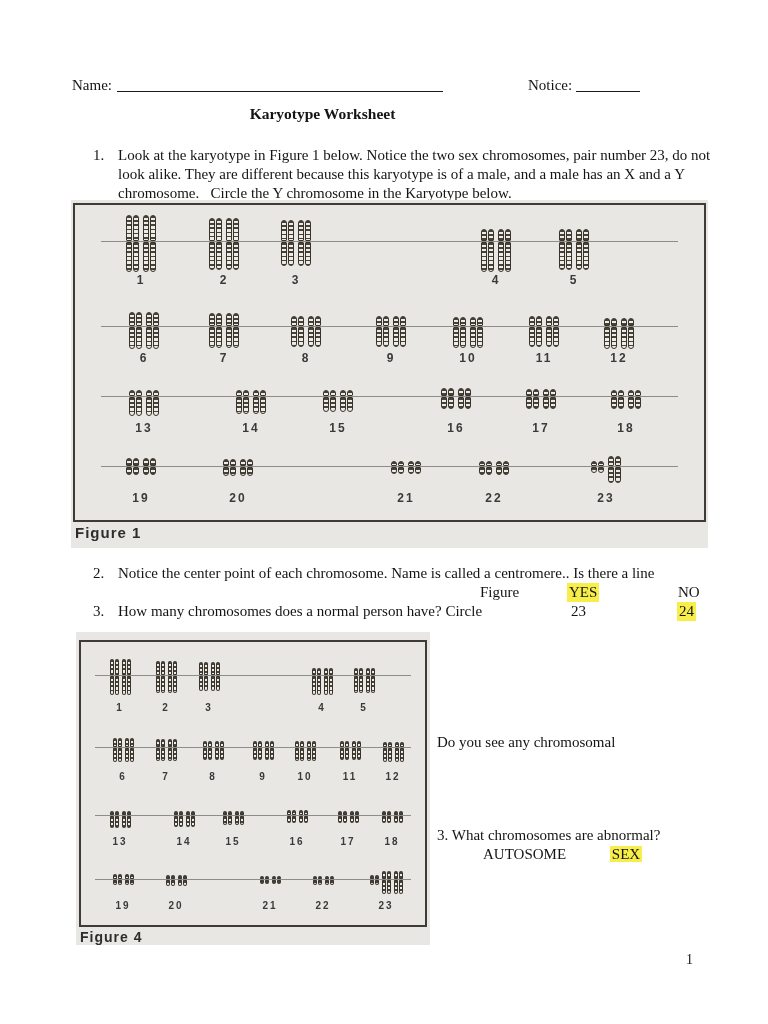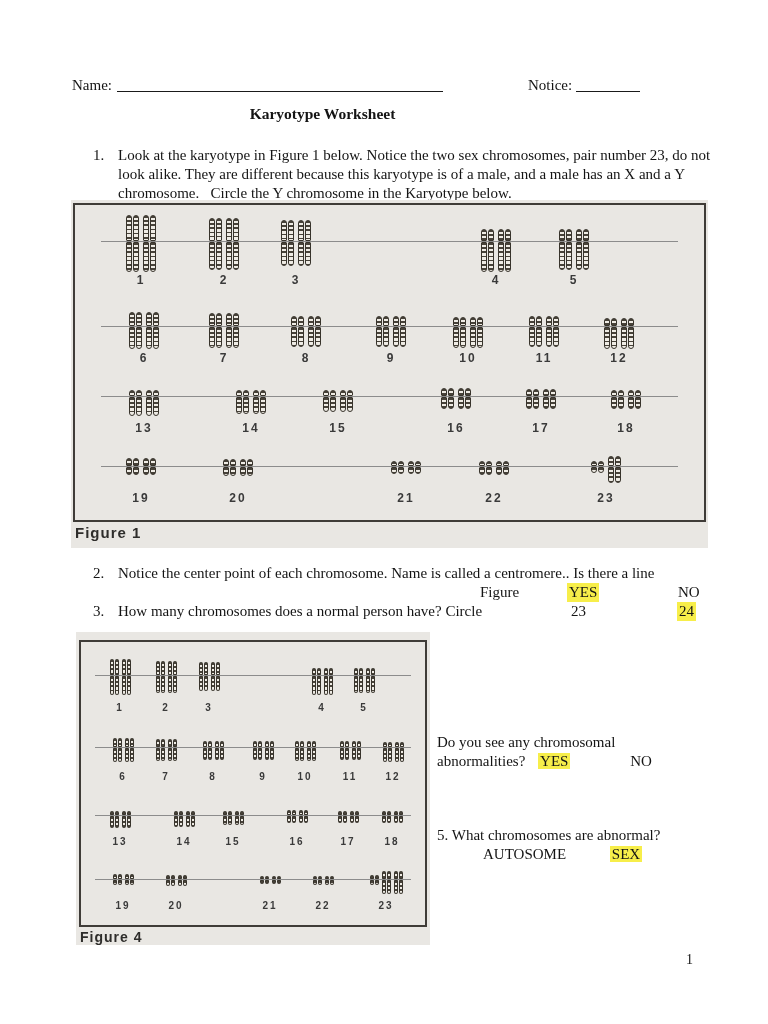--- a/index.html
+++ b/index.html
@@ -670,29 +670,24 @@
           <div class="arm top" style="left: 5px; width: 4px; height: 8px;"></div>
           <div class="arm bot" style="left: 5px; width: 4px; top: 9px; height: 14px;"></div>
         </div>
         <div class="klabel" style="left: 288px; top: 258px; font-size: 10px;">23</div>
       </div>
     <div class="figlabel" style="left:4px;top:297px;font-size:14px">Figure 4</div>
   </div>
 
   <div class="abs serif" style="left:437px;top:733px;width:295px">
     <div>Do you see any chromosomal</div>
-    <div>
-      <span>abnormalities?</span>
-      <span class="hl" style="margin-left:9px">YES</span>
-      <span style="margin-left:56px">NO</span>
-    </div>
   </div>
 
   <div class="abs serif" style="left:437px;top:826px;width:295px">
-    <div>5. What chromosomes are abnormal?</div>
+    <div>3. What chromosomes are abnormal?</div>
     <div>
       <span style="margin-left:46px">AUTOSOME</span>
       <span class="hl" style="margin-left:40px">SEX</span>
     </div>
   </div>
 
   <span class="abs pagenum" style="left:686px;top:952px">1</span>
 
 </div>
 

